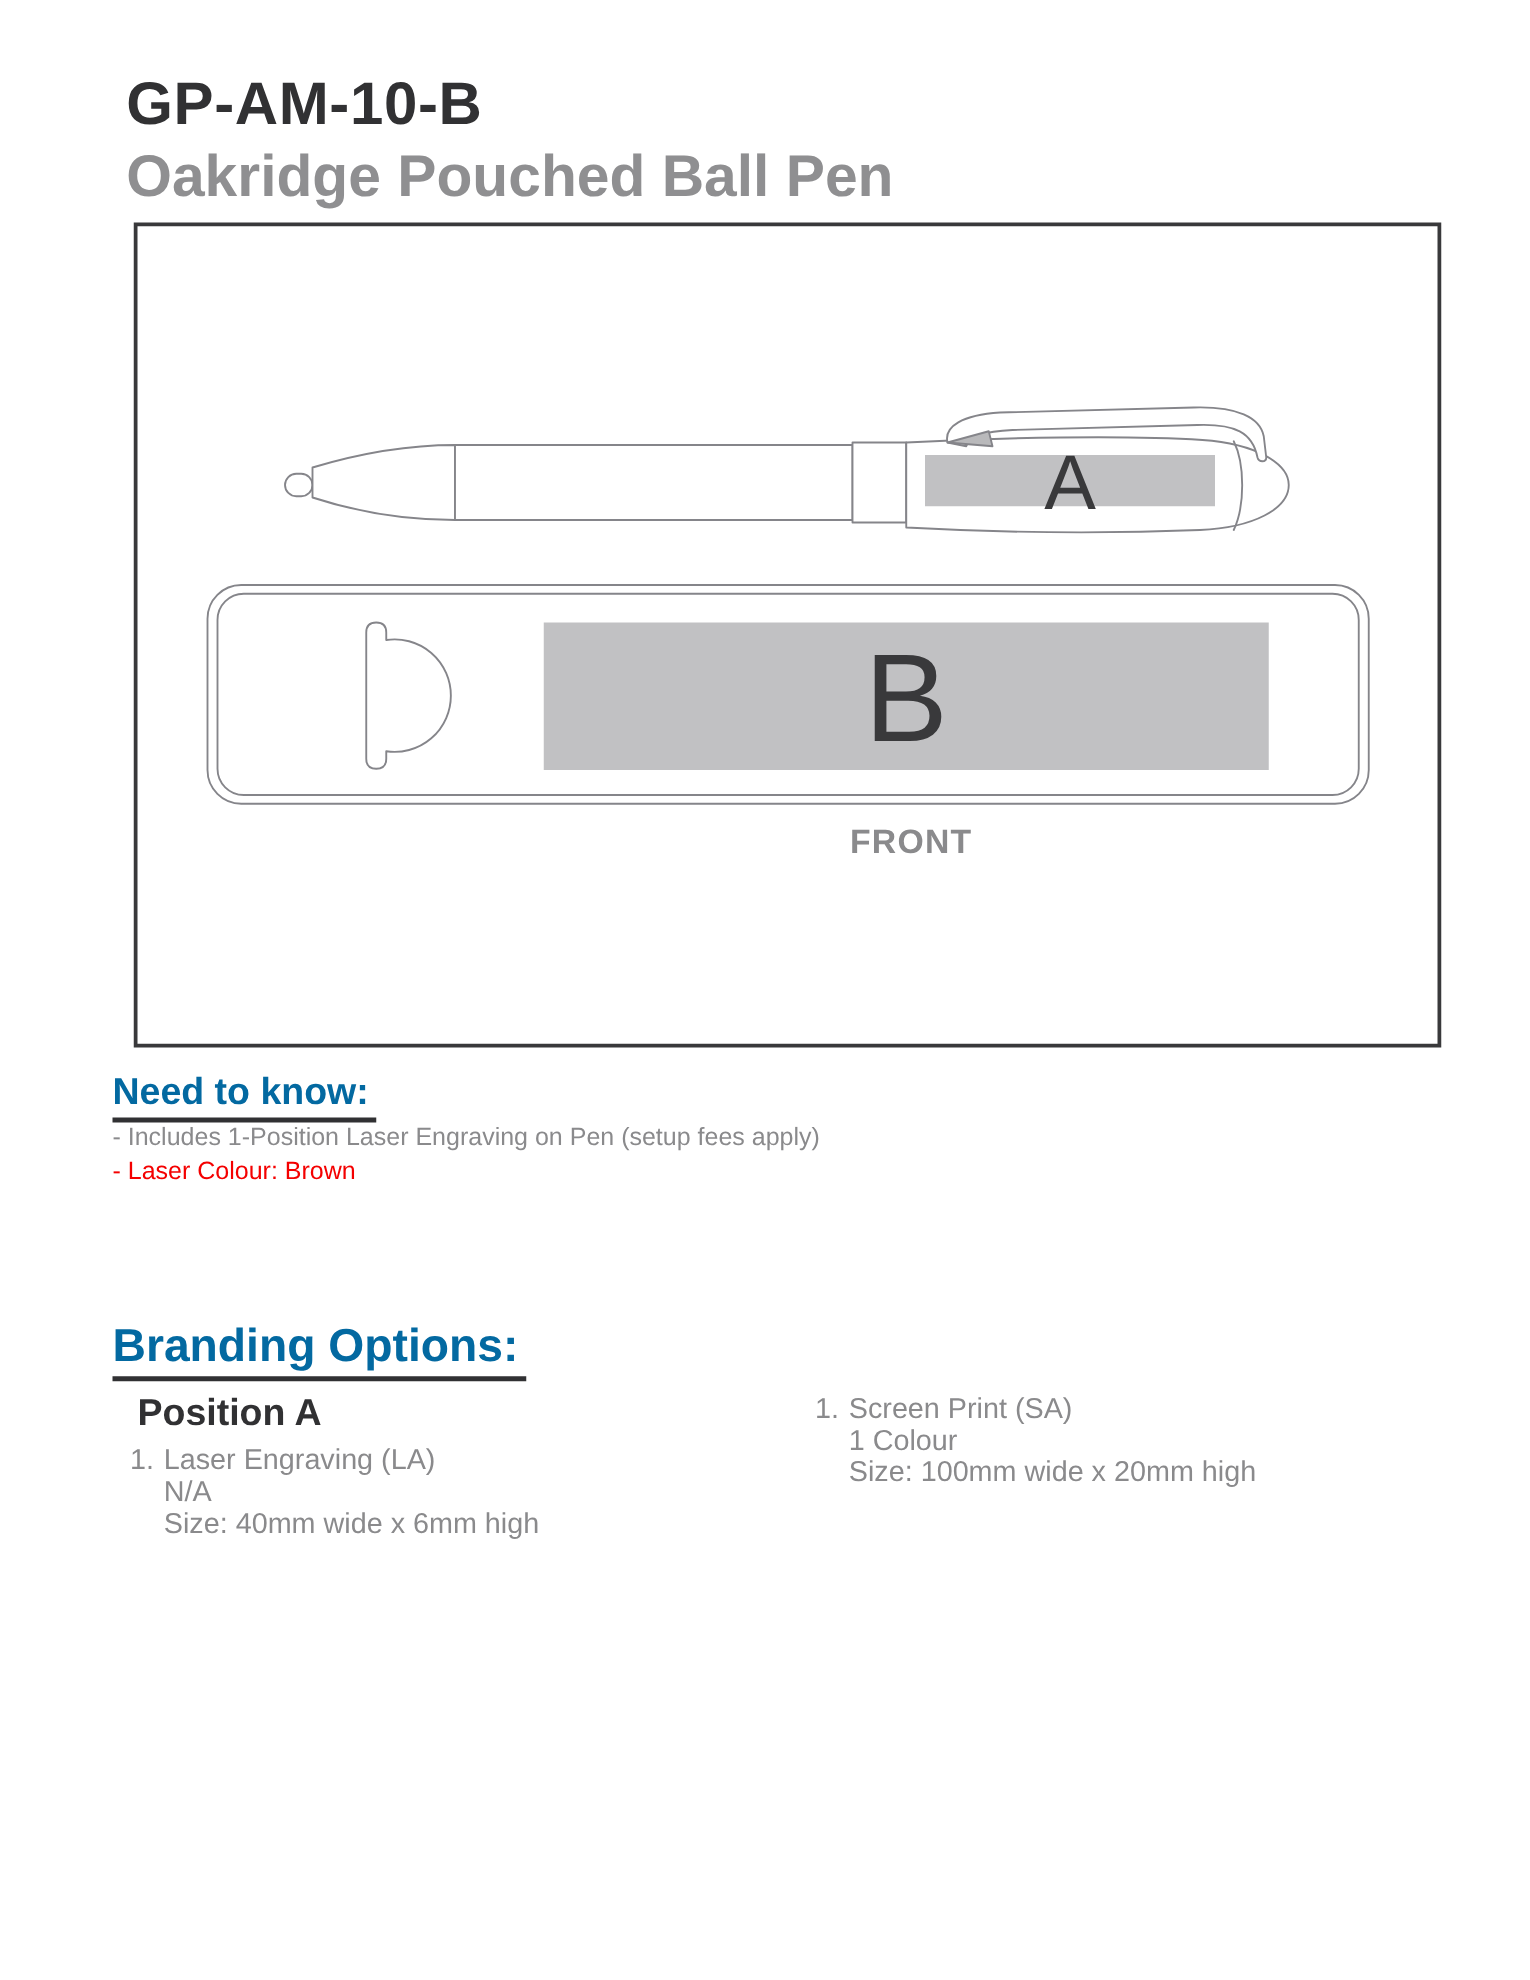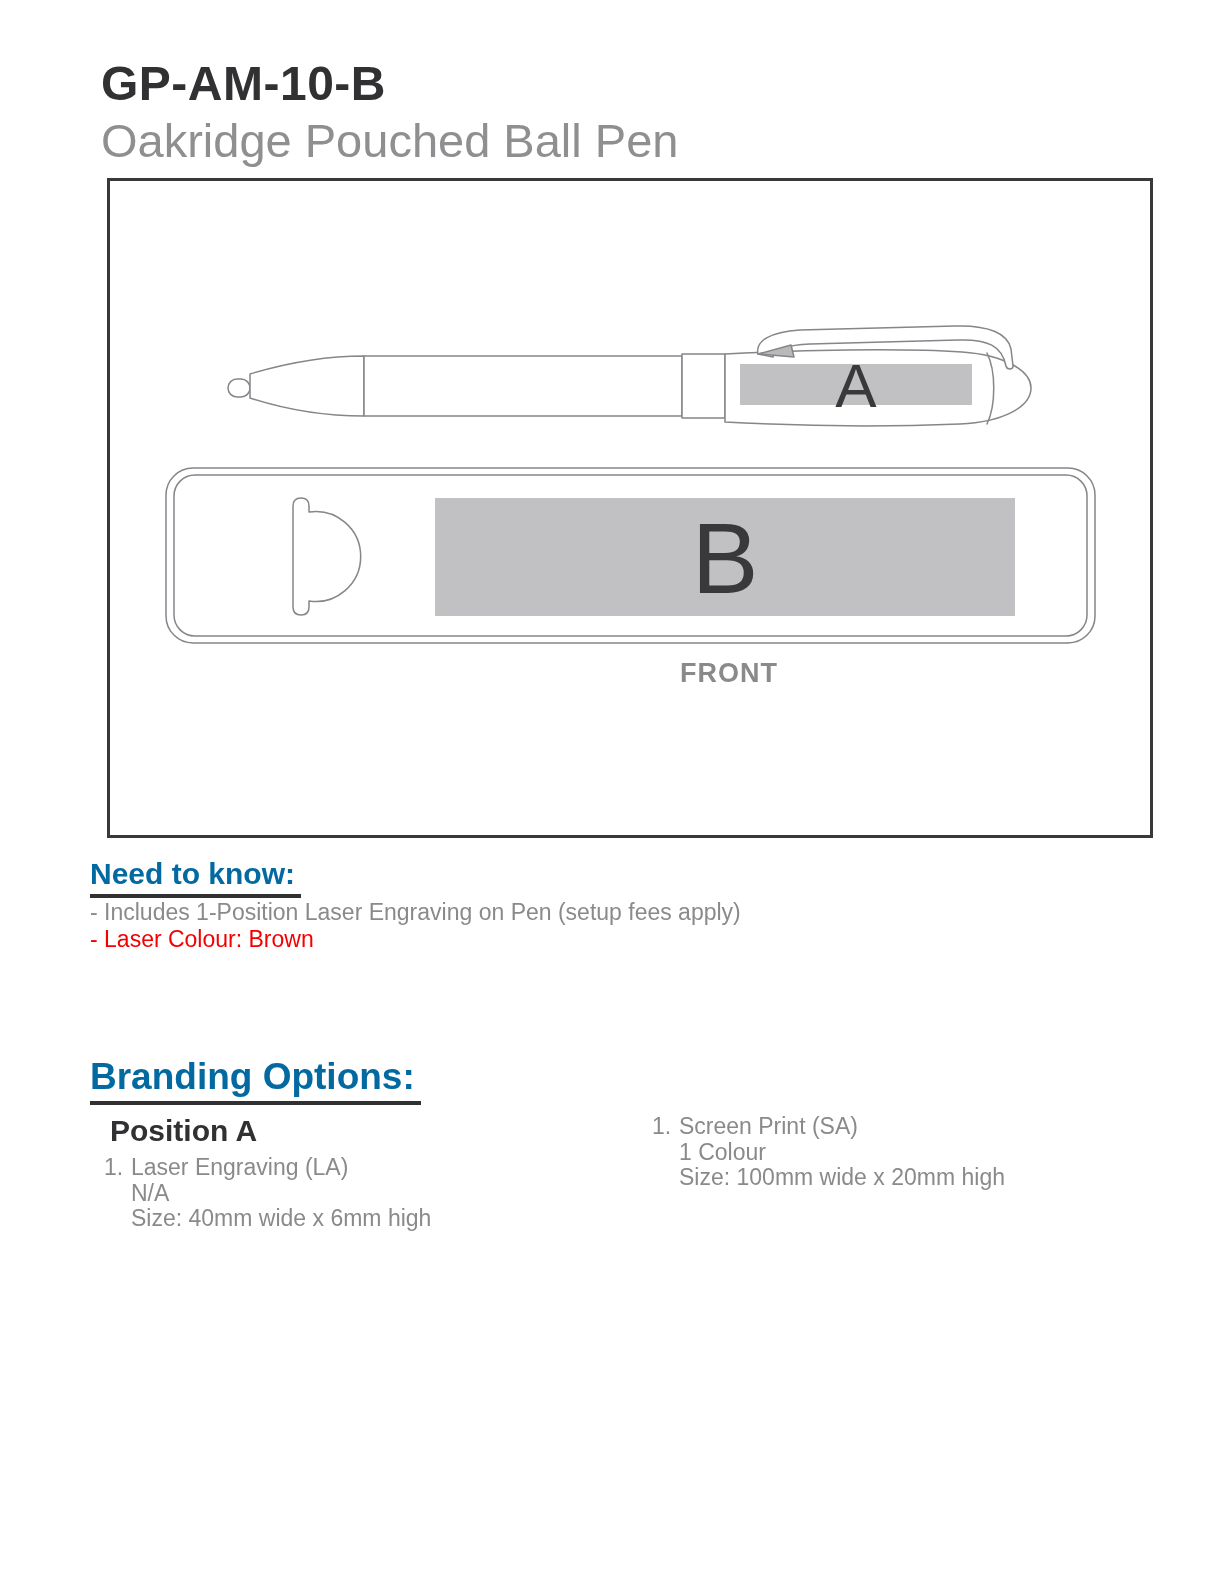--- a/index.html
+++ b/index.html
@@ -6,34 +6,34 @@
   .page {
     position:relative; width:1224px; height:1304px; background:#ffffff;
     font-family:"Liberation Sans", sans-serif; overflow:hidden;
   }
   .title {
     position:absolute; left:101px; top:56px; margin:0;
     font-size:48px; font-weight:bold; color:#313133; letter-spacing:0.5px;
   }
   .subtitle {
     position:absolute; left:101px; top:113px; margin:0;
-    font-size:47px; font-weight:normal; color:#8f8f91;
+    font-size:47px; font-weight:bold; color:#8f8f91;
   }
   .diagram-box {
     position:absolute; left:107px; top:178px; width:1046px; height:660px;
     border:3px solid #39393b; box-sizing:border-box; background:#ffffff;
   }
   .diagram-box svg { position:absolute; left:0; top:0; }
   .sec-heading {
     position:absolute; margin:0; color:#0369a1; font-weight:bold;
     border-bottom:4px solid #313133; padding:0 6px 3px 0; display:inline-block;
   }
   .h-ntk { left:90px; top:857px; font-size:30px; }
   .h-brand { left:90px; top:1056px; font-size:37px; }
-  .note { position:absolute; left:90px; margin:0; font-size:23px; }
+  .note { position:absolute; left:90px; margin:0; font-size:20px; }
   .note-gray { top:899px; color:#8a8a8c; }
   .note-red  { top:926px; color:#f40000; }
   .pos-col { position:absolute; top:1114px; }
   .pos-col-a { left:104px; }
   .pos-col-b { left:652px; }
   .pos-heading { margin:0 0 7px 6px; font-size:30px; font-weight:bold; color:#313133; }
   .opt-row { display:flex; font-size:23px; color:#8a8a8c; line-height:25.5px; }
   .opt-num { width:27px; flex:0 0 27px; }
   .opt-lines div { white-space:nowrap; }
 </style>

